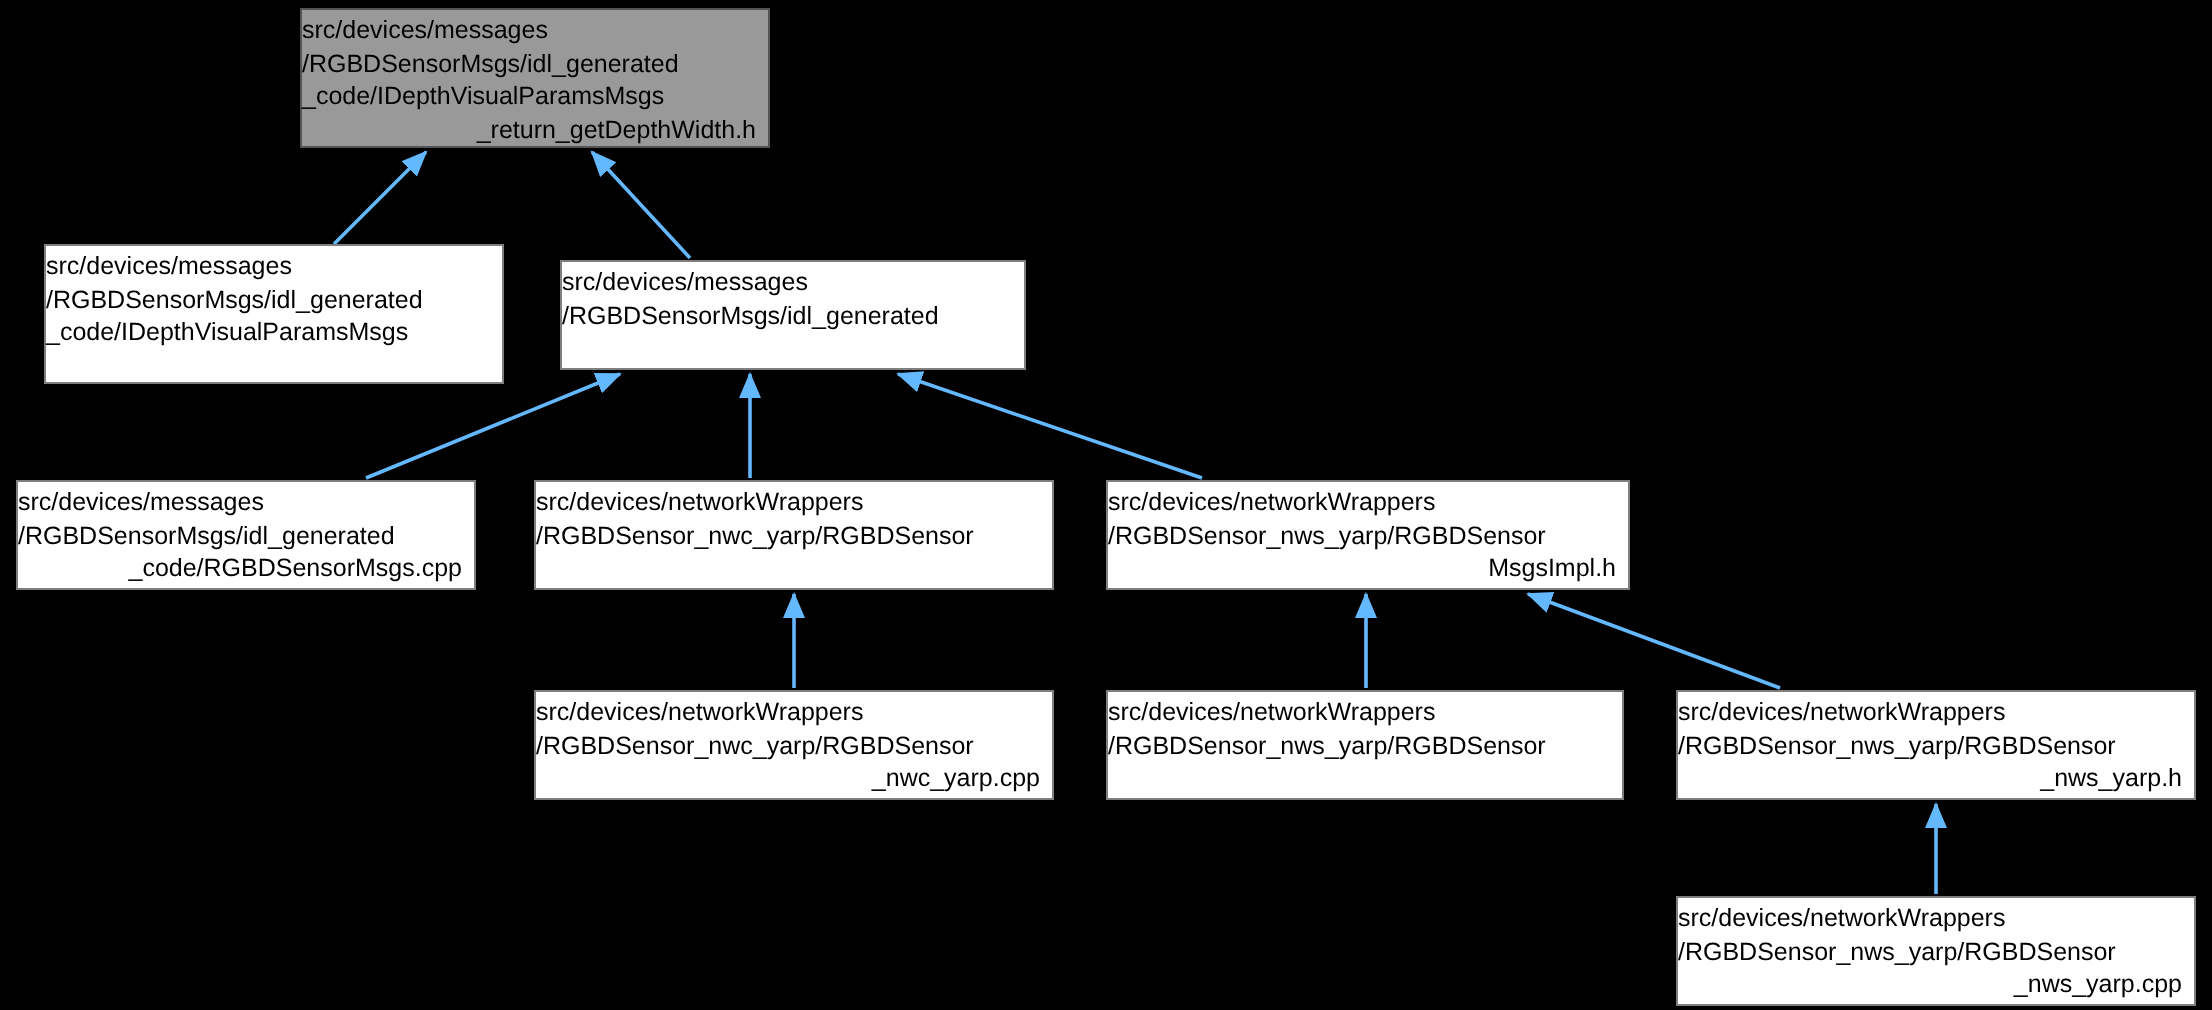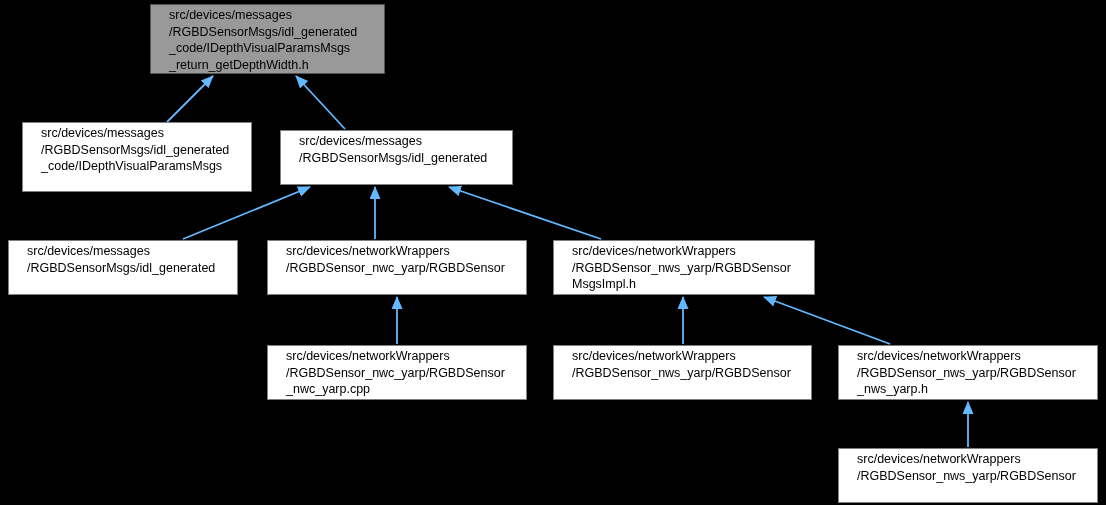--- a/index.html
+++ b/index.html
@@ -24,34 +24,34 @@
     pointer-events: none;
   }
   .node {
     position: absolute;
     box-sizing: border-box;
     background: var(--node-fill, #ffffff);
     border: 1px solid var(--node-border, #7f7f7f);
     color: #000000;
     font-size: 12.5px;
     line-height: 16.5px;
-    padding: 2px 6px 0 18px;
+    padding: 2px 6px 0 0;
     cursor: pointer;
   }
   .node.highlight {
     background: var(--highlight-fill, #999999);
     border-color: var(--highlight-border, #545454);
     cursor: default;
   }
   .node .line {
     white-space: nowrap;
     text-align: left;
   }
   .node .line.last {
-    text-align: left;
+    text-align: right;
   }
 </style>
 </head>
 <body>
 
 <div class="graph">
 
   <svg class="edges" width="1106" height="505" viewBox="0 0 1106 505" xmlns="http://www.w3.org/2000/svg">
     <defs>
       <marker id="arrowhead" markerUnits="userSpaceOnUse" markerWidth="14" markerHeight="12" refX="12" refY="5.5" orient="auto">
@@ -83,20 +83,21 @@
   </div>
 
   <div class="node" style="left:280px; top:130px; width:233px; height:55px;">
     <div class="line">src/devices/messages</div>
     <div class="line">/RGBDSensorMsgs/idl_generated</div>
   </div>
 
   <div class="node" style="left:8px; top:240px; width:230px; height:55px;">
     <div class="line">src/devices/messages</div>
     <div class="line">/RGBDSensorMsgs/idl_generated</div>
+    <div class="line last">_code/RGBDSensorMsgs.cpp</div>
   </div>
 
   <div class="node" style="left:267px; top:240px; width:260px; height:55px;">
     <div class="line">src/devices/networkWrappers</div>
     <div class="line">/RGBDSensor_nwc_yarp/RGBDSensor</div>
   </div>
 
   <div class="node" style="left:553px; top:240px; width:262px; height:55px;">
     <div class="line">src/devices/networkWrappers</div>
     <div class="line">/RGBDSensor_nws_yarp/RGBDSensor</div>
@@ -116,15 +117,16 @@
 
   <div class="node" style="left:838px; top:345px; width:260px; height:55px;">
     <div class="line">src/devices/networkWrappers</div>
     <div class="line">/RGBDSensor_nws_yarp/RGBDSensor</div>
     <div class="line last">_nws_yarp.h</div>
   </div>
 
   <div class="node" style="left:838px; top:448px; width:260px; height:55px;">
     <div class="line">src/devices/networkWrappers</div>
     <div class="line">/RGBDSensor_nws_yarp/RGBDSensor</div>
+    <div class="line last">_nws_yarp.cpp</div>
   </div>
 
 </div>
 
 </body></html>

